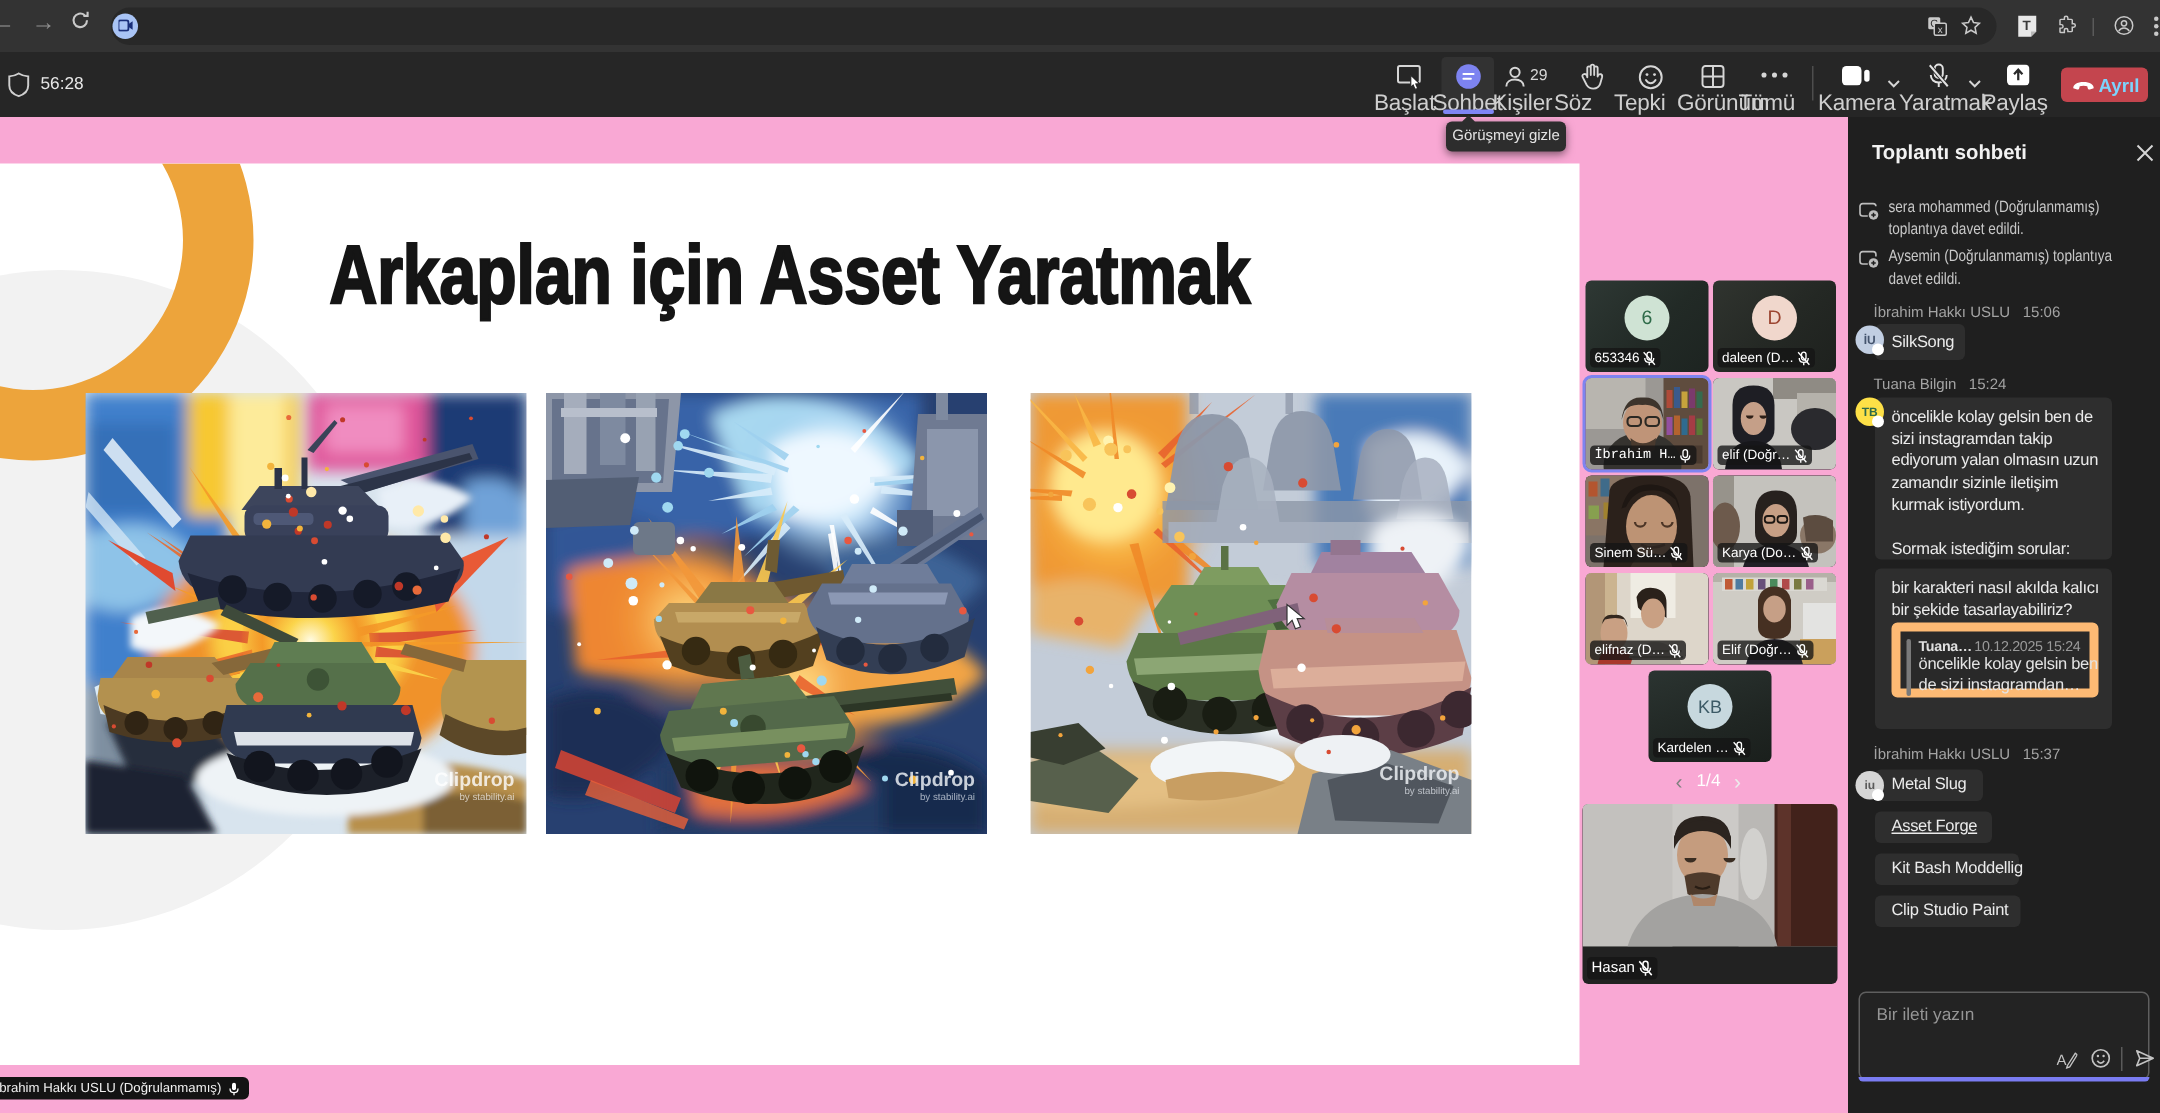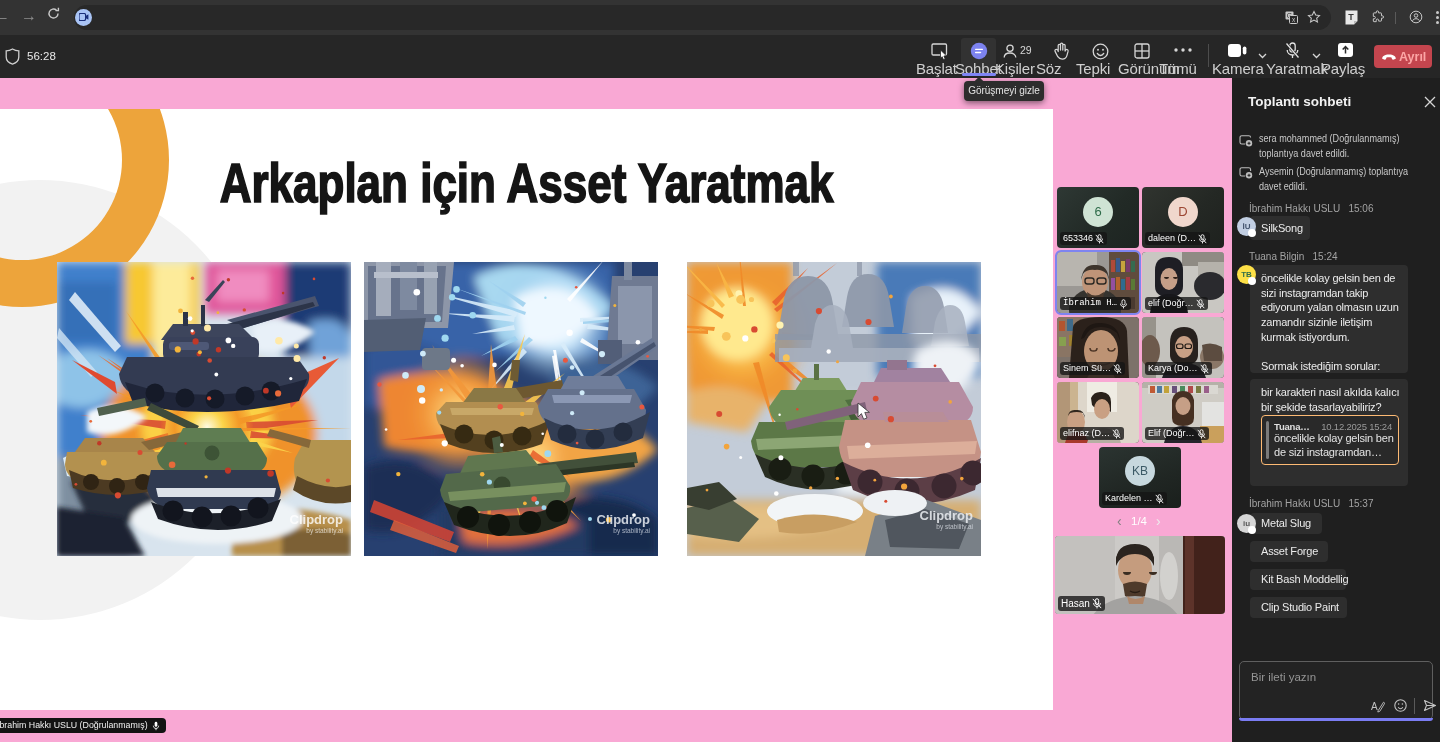--- a/index.html
+++ b/index.html
@@ -167,21 +167,21 @@
     <svg class="abs" style="left:1338px;top:8px;" width="15" height="14" viewBox="0 0 15 14">
       <rect x="0" y="0" width="15" height="14" rx="3" fill="#ffffff"></rect>
       <path d="M7.5 10.5 V4 M4.7 6.5 L7.5 3.5 L10.3 6.5" fill="none" stroke="#2a2a2a" stroke-width="1.5"></path>
     </svg>
     <div class="tlabel abs" style="left:1321px;width:48px;top:25px;">Paylaş</div>
 
     <div class="abs" style="left:1374px;top:10px;width:58px;height:23px;background:#c4454e;border-radius:4px;"></div>
     <svg class="abs" style="left:1381px;top:18px;" width="16" height="8" viewBox="0 0 16 8">
       <path d="M1.2 5.8 C1 3.4 3.8 1.6 8 1.6 s7 1.8 6.8 4.2 l-2.6 0.9 c-0.7 0.2-1.2-0.3-1.4-1.1 l-0.3-1.1 c-1.6-0.5-3.4-0.5-5 0 l-0.3 1.1 c-0.2 0.8-0.7 1.3-1.4 1.1 Z" fill="#ffffff"></path>
     </svg>
-    <div class="abs" style="left:1399px;top:15px;font-size:12.5px;font-weight:bold;color:#fca5a5;">Ayrıl</div>
+    <div class="abs" style="left:1399px;top:15px;font-size:12.5px;font-weight:bold;color:#7dd3fc;">Ayrıl</div>
   </div>
 
   <div class="abs" id="stage">
     <div id="slide">
 
       <div class="abs" style="left:-180px;top:71px;width:440px;height:440px;border-radius:50%;background:#f2f2f2;"></div>
 
       <svg class="abs" style="left:0;top:0;" width="220" height="260" viewBox="0 0 220 260">
         <path d="M22 -96 a 147 147 0 1 0 0.01 0 Z M22 -49 a 100 100 0 1 1 -0.01 0 Z" fill="#eda43b" fill-rule="evenodd"></path>
       </svg>
@@ -824,21 +824,21 @@
           <rect x="4" y="0.8" width="4" height="7" rx="2" fill="none" stroke="#fff" stroke-width="1.2"></rect>
           <path d="M2 6c0 2.4 1.7 4 4 4s4-1.6 4-4M6 10v2.4" fill="none" stroke="#fff" stroke-width="1.2"></path>
           <line x1="1" y1="1" x2="11" y2="12" stroke="#fff" stroke-width="1.2"></line>
         </svg></div>
   </div>
 
   <div class="abs" style="left:1117px;top:513px;color:#808080;font-size:14px;">‹</div>
   <div class="abs" style="left:1131px;top:515px;color:#ffffff;font-size:11.5px;">1/4</div>
   <div class="abs" style="left:1156px;top:513px;color:#ececec;font-size:14px;">›</div>
 
-  <div class="vtile" style="left:1055px;top:536px;width:170px;height:78px;">
+  <div class="vtile" style="left:1055px;top:536px;width:170px;height:120px;">
     <svg width="170" height="95" viewBox="0 0 170 95">
       <rect width="170" height="95" fill="#cccac7"></rect>
       <rect x="0" y="0" width="60" height="95" fill="#c3c1be"></rect>
       <rect x="104" y="0" width="24" height="95" fill="#bab8b5"></rect>
       <rect x="128" y="0" width="42" height="95" fill="#42221b"></rect>
       <rect x="130" y="0" width="9" height="95" fill="#5d332a"></rect>
       <ellipse cx="114" cy="40" rx="9" ry="24" fill="#d6d5d2" opacity="0.85"></ellipse>
       <ellipse cx="80" cy="34" rx="17" ry="20" fill="#c59c7e"></ellipse>
       <path d="M61 26 Q61 8 80 8 Q99 8 99 26 L97 20 Q90 13 80 13 Q70 13 63 20 Z" fill="#2b241f"></path>
       <path d="M61 22 Q64 12 80 11 Q96 12 99 22 L99 30 Q94 18 80 18 Q66 18 61 30 Z" fill="#2b241f"></path>
@@ -877,33 +877,33 @@
   <div class="cname" style="top:203px;">İbrahim Hakkı USLU&nbsp;&nbsp;&nbsp;15:06</div>
   <div class="avatar" style="left:1237px;top:217px;background:#c1cee2;color:#44546e;">İU</div>
   <div class="abs" style="left:1248px;top:229px;width:8px;height:8px;border-radius:50%;background:#ffffff;z-index:6;"></div>
   <div class="bubble" style="top:216px;width:60px;height:24px;line-height:24px;padding-left:11px;">SilkSong</div>
 
   <div class="cname" style="top:251px;">Tuana Bilgin&nbsp;&nbsp;&nbsp;15:24</div>
   <div class="avatar" style="left:1237px;top:265px;background:#fde047;color:#2f6b4a;">TB</div>
   <div class="abs" style="left:1248px;top:277px;width:8px;height:8px;border-radius:50%;background:#ffffff;z-index:6;"></div>
   <div class="bubble" style="top:265px;width:158px;height:108px;padding:6px 11px;line-height:14.7px;">öncelikle kolay gelsin ben de<br>sizi instagramdan takip<br>ediyorum yalan olmasın uzun<br>zamandır sizinle iletişim<br>kurmak istiyordum.<br><br>Sormak istediğim sorular:</div>
   <div class="bubble" style="top:379px;width:158px;height:107px;padding:6px 11px;line-height:14.7px;">bir karakteri nasıl akılda kalıcı<br>bir şekide tasarlayabiliriz?
-    <div class="abs" style="left:11px;top:36px;width:138px;height:50px;background:#292929;border:1px solid #fdba74;border-radius:4px;padding-left:12px;">
+    <div class="abs" style="left:11px;top:36px;width:138px;height:50px;background:#292929;border:6px solid #fdba74;border-radius:4px;padding-left:12px;">
       <div class="abs" style="left:4px;top:5px;width:3px;height:38px;background:#7a7a7a;border-radius:2px;"></div>
       <div class="abs" style="left:12px;top:4px;font-size:9.5px;font-weight:bold;color:#e0e0e0;">Tuana…</div>
       <div class="abs" style="right:6px;top:4px;font-size:9.5px;color:#9a9a9a;">10.12.2025 15:24</div>
       <div class="abs" style="left:12px;top:16px;font-size:11px;color:#e4e4e4;line-height:13.7px;">öncelikle kolay gelsin ben<br>de sizi instagramdan…</div>
     </div>
   </div>
 
   <div class="cname" style="top:498px;">İbrahim Hakkı USLU&nbsp;&nbsp;&nbsp;15:37</div>
   <div class="avatar" style="left:1237px;top:514px;background:#d6d6d6;color:#5a5a5a;">iu</div>
   <div class="abs" style="left:1248px;top:526px;width:8px;height:8px;border-radius:50%;background:#ffffff;z-index:6;"></div>
   <div class="bubble" style="top:513px;width:72px;height:21px;line-height:21px;padding-left:11px;">Metal Slug</div>
-  <div class="bubble" style="top:541px;width:78px;height:21px;line-height:21px;padding-left:11px;">Asset Forge</div>
+  <div class="bubble" style="top:541px;width:78px;height:21px;line-height:21px;padding-left:11px;text-decoration:underline;">Asset Forge</div>
   <div class="bubble" style="top:569px;width:96px;height:21px;line-height:21px;padding-left:11px;">Kit Bash Moddellig</div>
   <div class="bubble" style="top:597px;width:97px;height:21px;line-height:21px;padding-left:11px;">Clip Studio Paint</div>
 
   <div class="abs" style="left:1239px;top:661px;width:194px;height:59px;background:#232323;border:1px solid #5f5f5f;border-radius:5px;"></div>
   <div class="abs" style="left:1239px;top:718px;width:194px;height:2.5px;background:#7a7cf2;border-radius:0 0 4px 4px;"></div>
   <div class="abs" style="left:1251px;top:671px;font-size:11.5px;color:#959595;">Bir ileti yazın</div>
   <svg class="abs" style="left:1371px;top:699px;" width="14" height="14" viewBox="0 0 14 14">
     <text x="0" y="11" font-size="10" fill="#c2c2c2" font-family="Liberation Sans">A</text>
     <path d="M7.2 11.5 L12.5 3.2 L13.8 4.2 L8.8 12.3 L6.8 13 Z" fill="none" stroke="#c2c2c2" stroke-width="0.9"></path>
   </svg>

